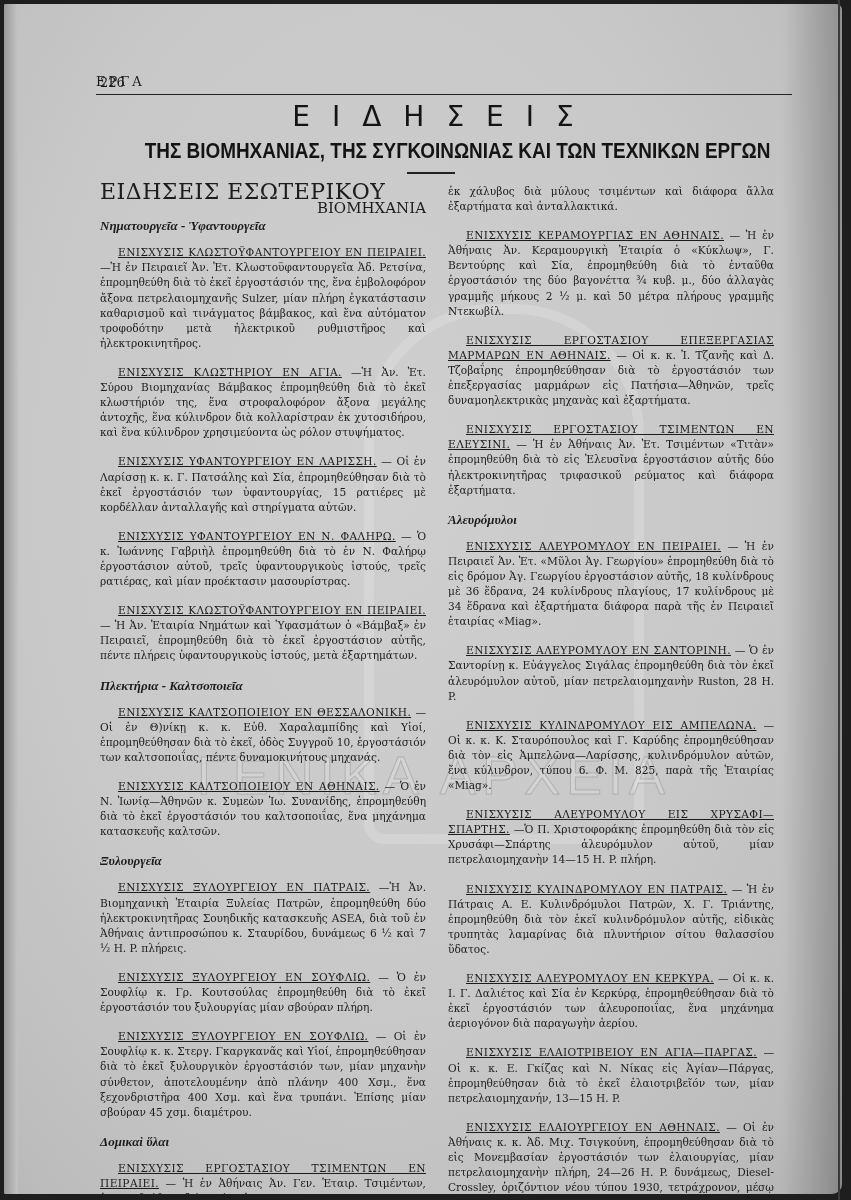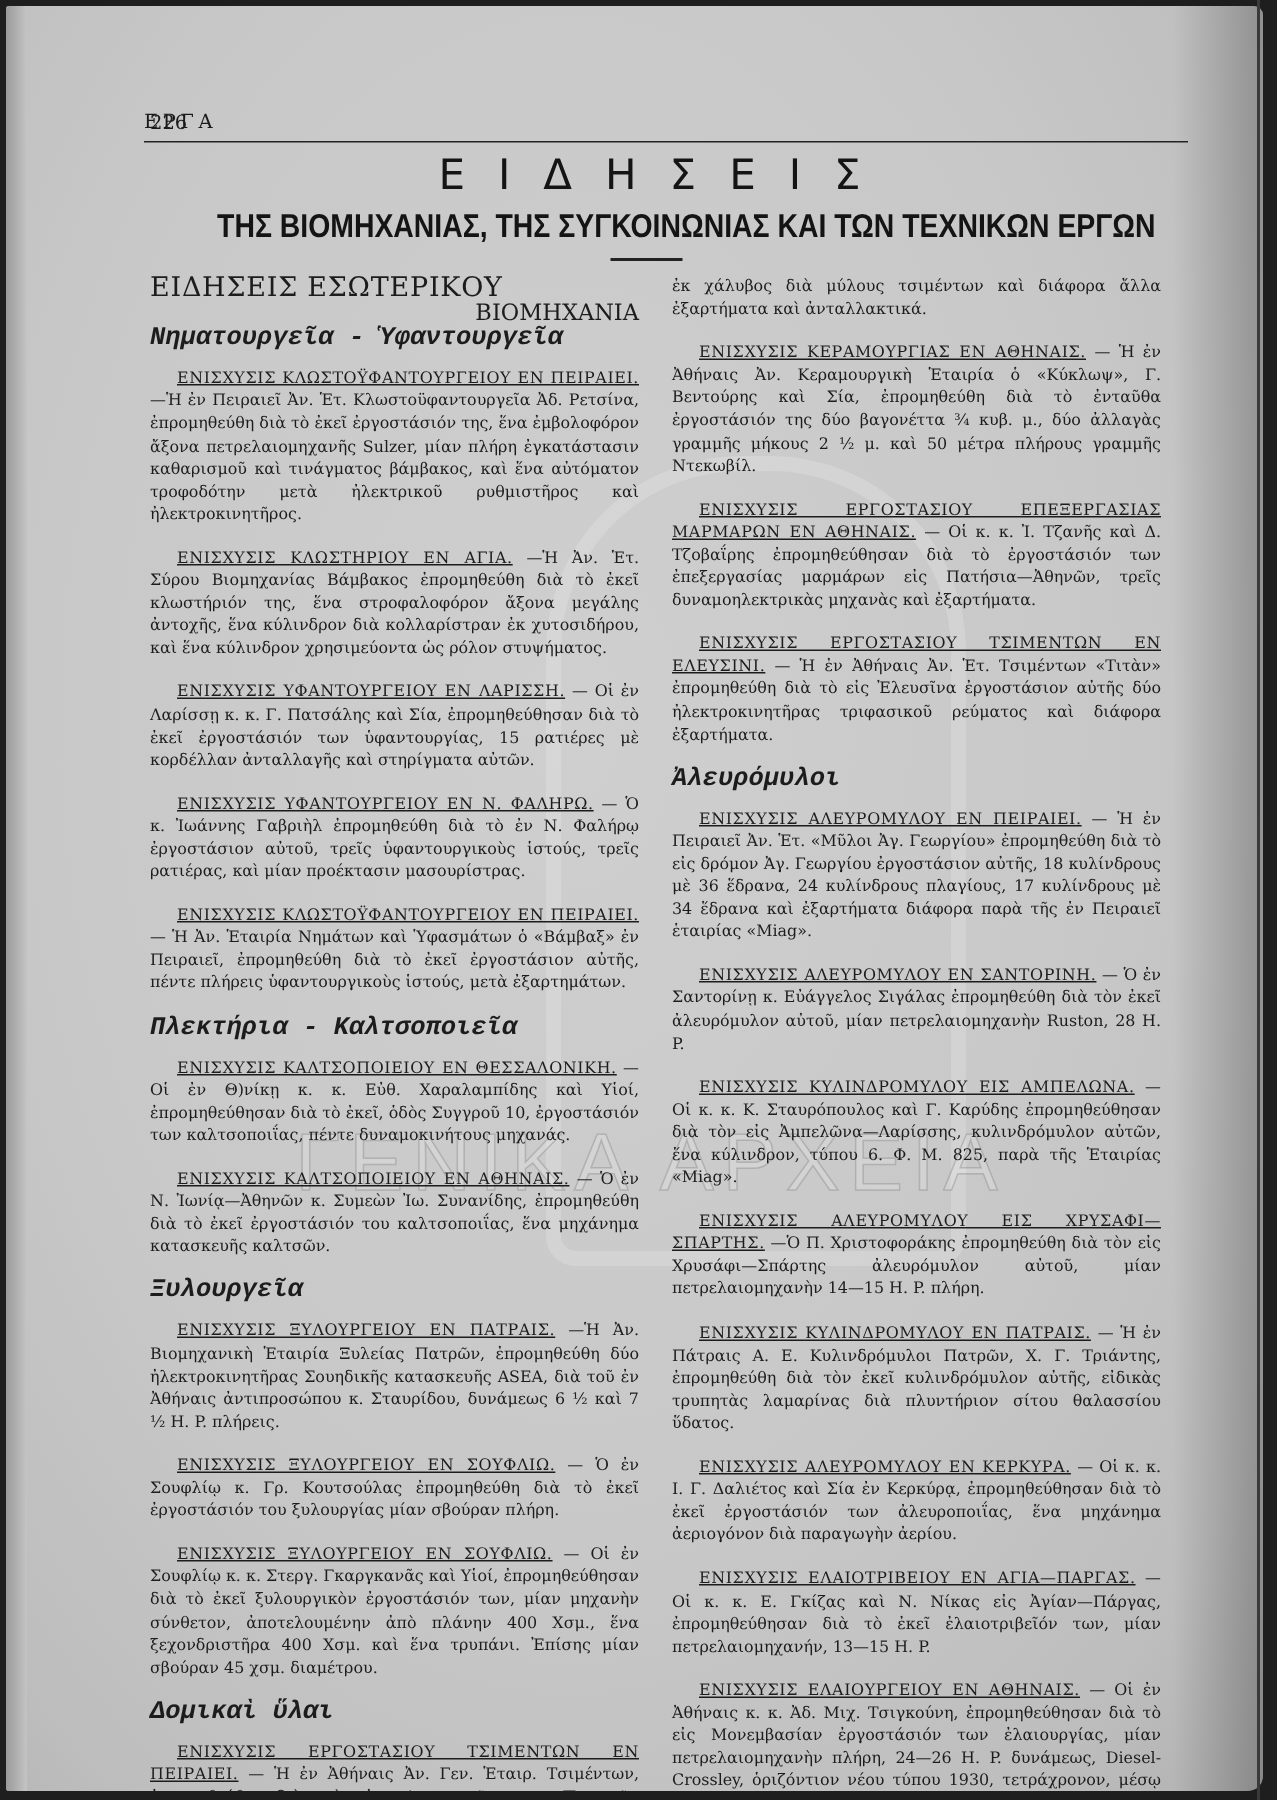--- a/index.html
+++ b/index.html
@@ -53,23 +53,23 @@
       font-family: "Liberation Sans", sans-serif; font-weight: bold; font-size: 22px;
       transform: scaleX(0.86); transform-origin: center; color: #141414; white-space: nowrap;
     }
     .title-rule { position: absolute; left: 403px; top: 168px; width: 48px; height: 2px; background: #222; }
     .col {
       position: absolute; top: 180px; width: 326px;
       font-size: 10.6px; line-height: 15.1px; color: #1c1c1c; text-align: justify;
     }
     .col-left { left: 96px; }
     .col-right { left: 444px; }
-    .section-head { font-size: 18px; letter-spacing: 0.5px; margin: 0 0 2px 0; text-align: left; }
+    .section-head { font-size: 22px; letter-spacing: 0.5px; margin: 0 0 2px 0; text-align: left; }
     .section-sub { font-size: 15px; text-align: right; margin: 0 0 2px 0; }
-    .cat { font-family: Liberation Mono, monospace; font-style: italic; font-weight: bold; font-size: 17px; margin: 14px 0 12px 0; text-align: left; }
+    .cat { font-family: Liberation Serif, serif; font-style: italic; font-weight: bold; font-size: 13px; margin: 14px 0 12px 0; text-align: left; }
     .cat.first { margin-top: 2px; }
     .entry { margin: 0 0 14px 0; }
     .entry-title { letter-spacing: 0.4px; padding-left: 18px; text-decoration: underline; }
     .cont { margin: 0 0 14px 0; }
   </style>
 </head>
 <body>
 
 <div class="page">
   <div class="wm-shape"></div>

